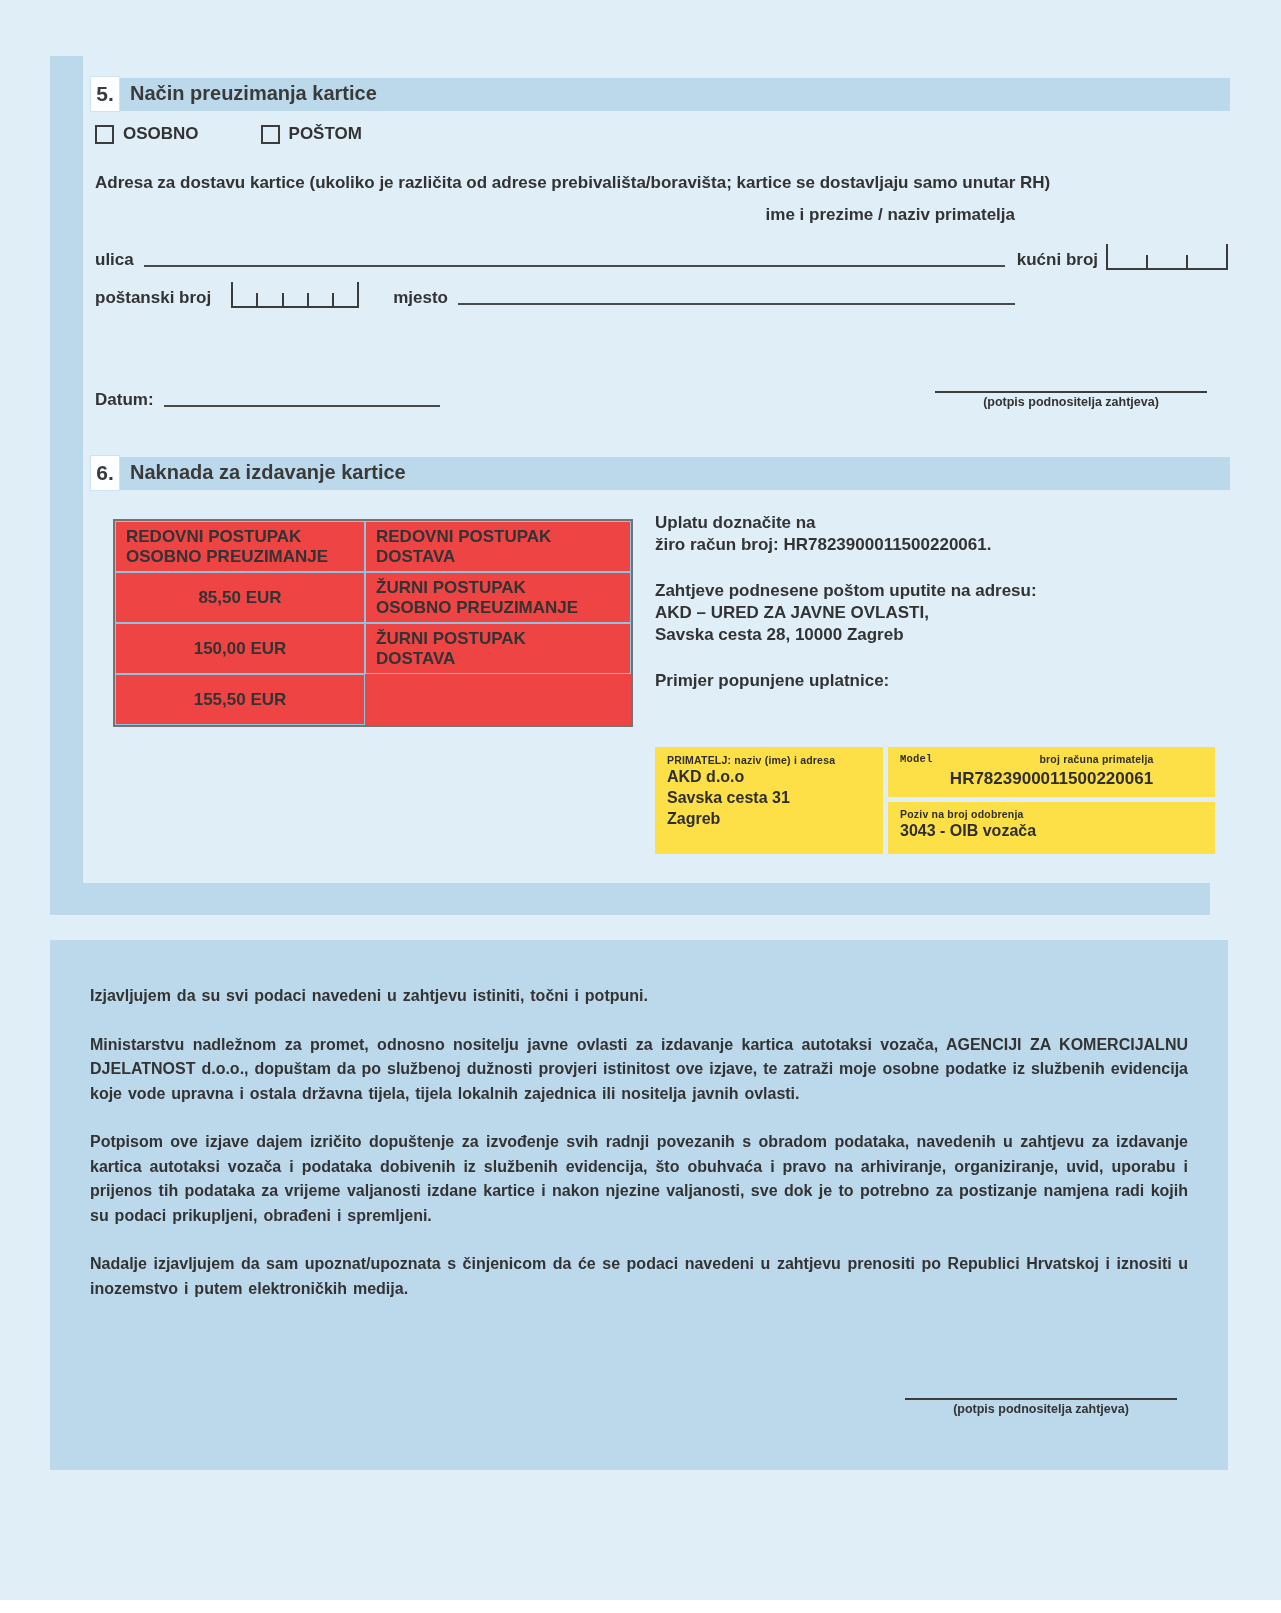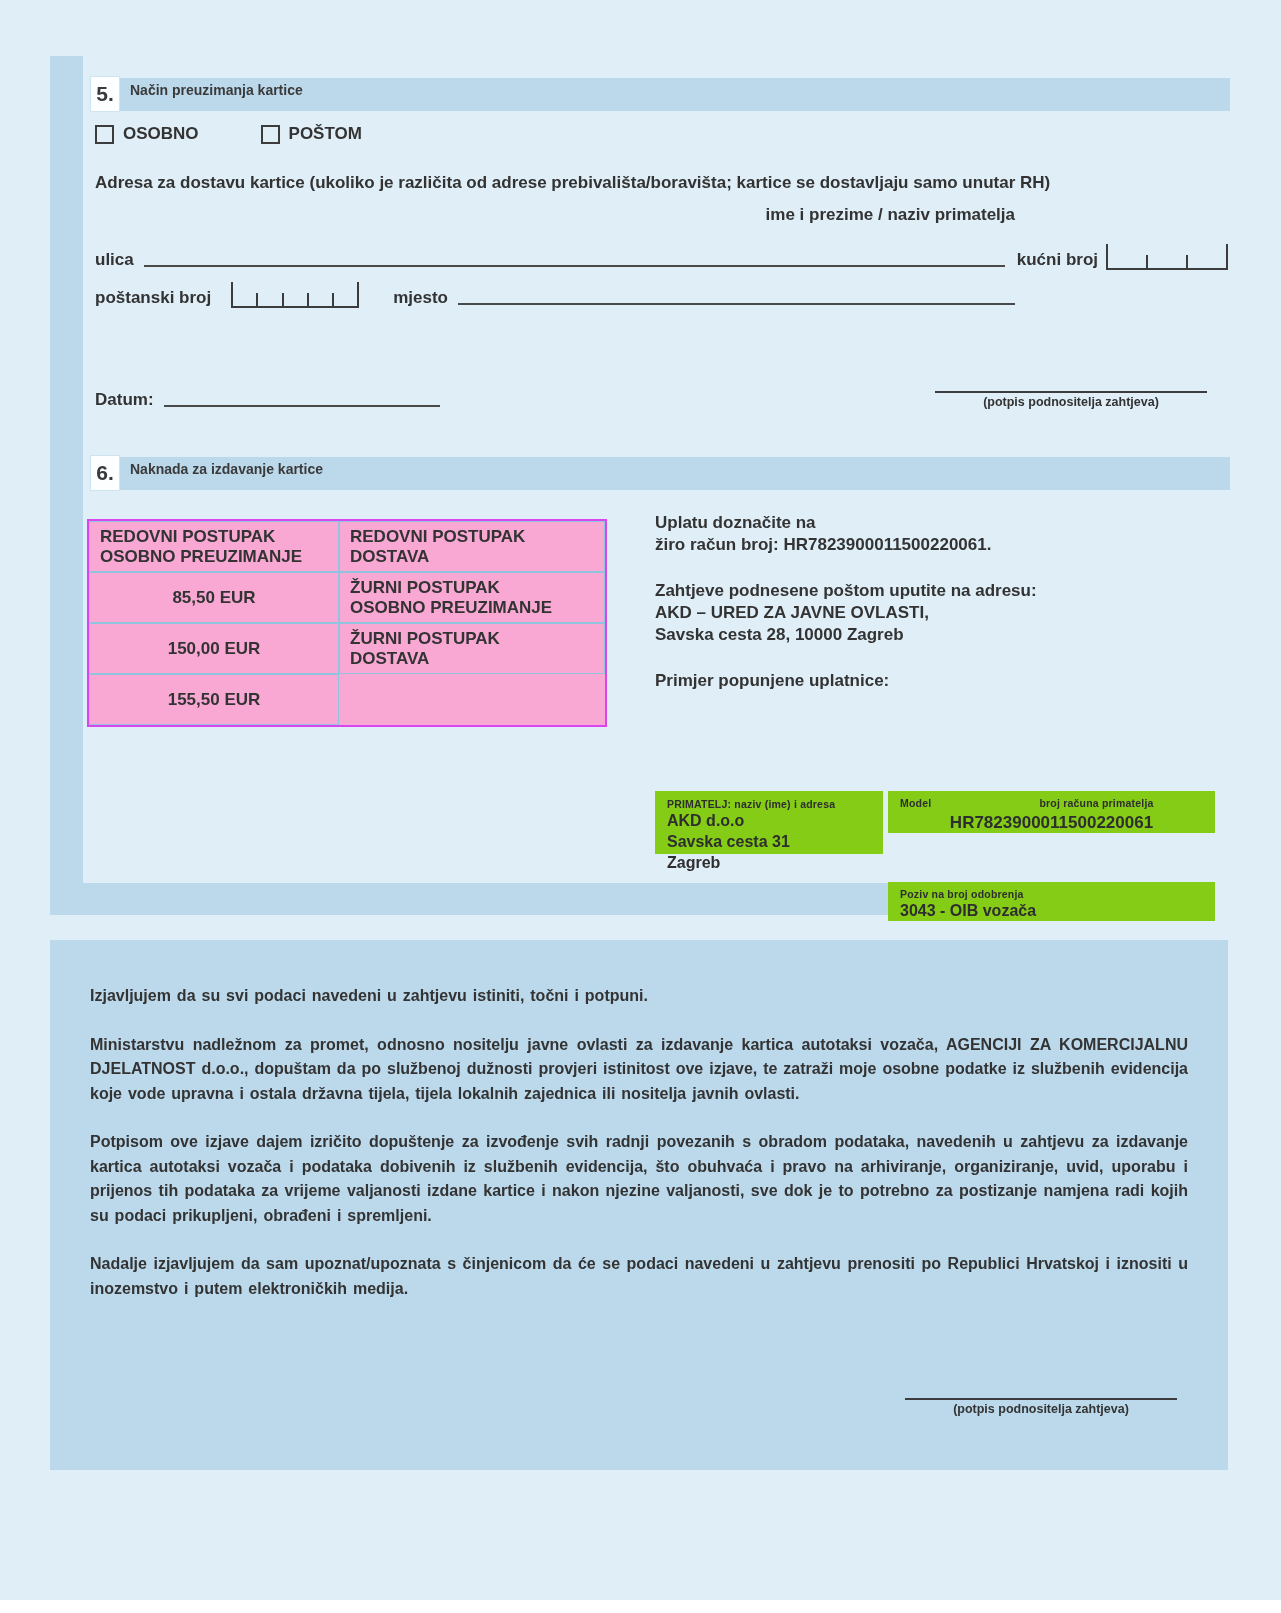--- a/index.html
+++ b/index.html
@@ -15,21 +15,21 @@
   .hstrip { position:absolute; left:50px; top:883px; width:1160px; height:32px; background:#bcd9ec; }
 
   
   .sec-header { position:absolute; left:90px; width:1140px; height:33px; background:#bcd9ec; }
   .sec-num {
     position:absolute; left:0; top:-2px; width:30px; height:36px; box-sizing:border-box;
     background:#fdfeff; border:1px solid #cfe4f1;
     display:flex; align-items:center; justify-content:center;
     font-weight:700; font-size:21px; color:#3a3a3a;
   }
-  .sec-title { position:absolute; left:40px; top:4px; font-weight:700; font-size:14px; color:#3a3a3a; }
+  .sec-title { position:absolute; left:40px; top:4px; font-weight:700; font-size:20px; color:#3a3a3a; }
 
   
   .cb-row { position:absolute; left:95px; top:124px; display:flex; align-items:center; }
   .cb-item { display:flex; align-items:center; margin-right:62px; }
   .cb-box { width:15px; height:15px; border:2px solid #3c3c3c; margin-right:9px; background:transparent; }
   .cb-label { font-weight:700; font-size:17px; }
 
   .addr-note { position:absolute; left:95px; top:173px; font-weight:700; font-size:17px; }
 
   
@@ -43,46 +43,46 @@
   }
   .comb i { flex:1; height:13px; border-right:2px solid #3c3c3c; }
   .comb i:last-child { border-right:none; }
 
   .sig-block { position:absolute; }
   .sig-line { border-top:2.5px solid #3c3c3c; }
   .sig-caption { text-align:center; font-weight:700; font-size:12.5px; margin-top:2px; color:#333; }
 
   
   .fee-table {
-    position:absolute; left:87px; top:519px; width:516px;
+    position:absolute; left:113px; top:519px; width:516px;
     display:grid; grid-template-columns:250px 1fr;
-    border:2px solid #d946ef; background:#f9a8d4;
+    border:2px solid #737373; background:#ef4444;
   }
   .fee-cell {
     border:1px solid #8fc3de; box-sizing:border-box; min-height:51px;
     padding:4px 10px; font-weight:700; font-size:17px; line-height:20px;
     display:flex; flex-direction:column; justify-content:center;
   }
   .fee-price { align-items:center; }
 
   
   .pay-block { position:absolute; left:655px; top:512px; width:565px; font-weight:700; font-size:17px; line-height:22px; }
   .mt { margin-top:24px; }
 
   
   .slip { position:absolute; left:655px; top:747px; width:560px; height:107px; display:flex; gap:5px; }
-  .slip-cell { background:#84cc16; box-sizing:border-box;margin-top:44px; }
+  .slip-cell { background:#fde047; box-sizing:border-box; }
   .slip-left { width:228px; padding:7px 12px 0; }
   .slip-right { flex:1; display:flex; flex-direction:column; gap:5px; }
   .slip-rt { height:50px; padding:6px 12px 0; }
   .slip-rb { flex:1; padding:6px 12px 0; }
   .slip-label { font-size:10.5px; font-weight:700; color:#2e2e2e; letter-spacing:0.2px; }
   .slip-value { font-size:16px; font-weight:700; line-height:21px; color:#2e2e2e; }
   .slip-rt-labels { display:flex; }
-  .slip-rt-labels .m { width:90px; }
+  .slip-rt-labels .m { width:90px;font-family:Liberation Mono, monospace; }
   .slip-rt-labels .a { flex:1; text-align:center; }
   .slip-account { text-align:center; font-size:17px; margin-top:3px; }
 
   
   .decl {
     position:absolute; left:50px; top:940px; width:1178px; height:530px; box-sizing:border-box;
     background:#bcd9ec; padding:44px 40px 0 40px;
   }
   .decl p {
     margin:0 0 24px; font-weight:700; font-size:16px; line-height:24.5px;

